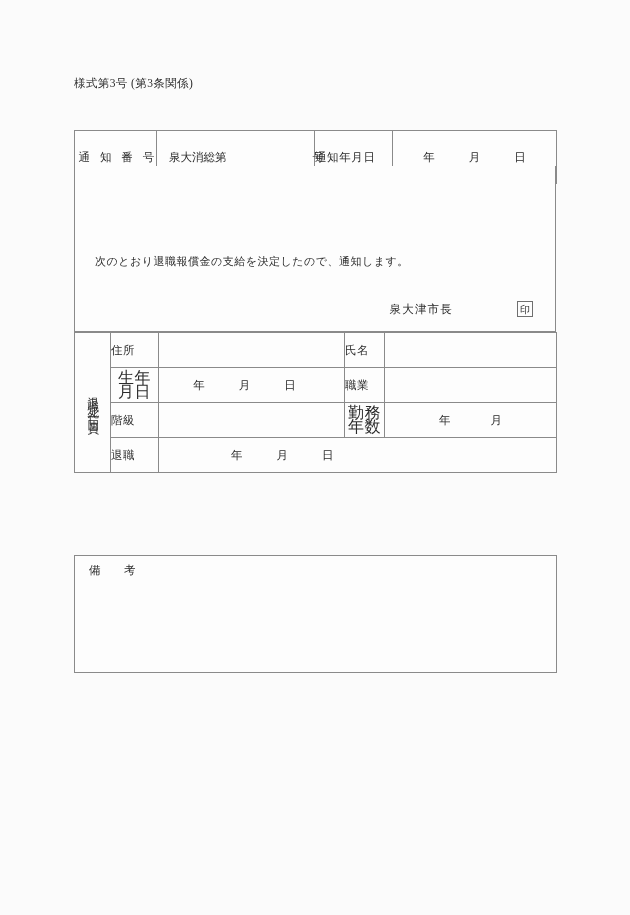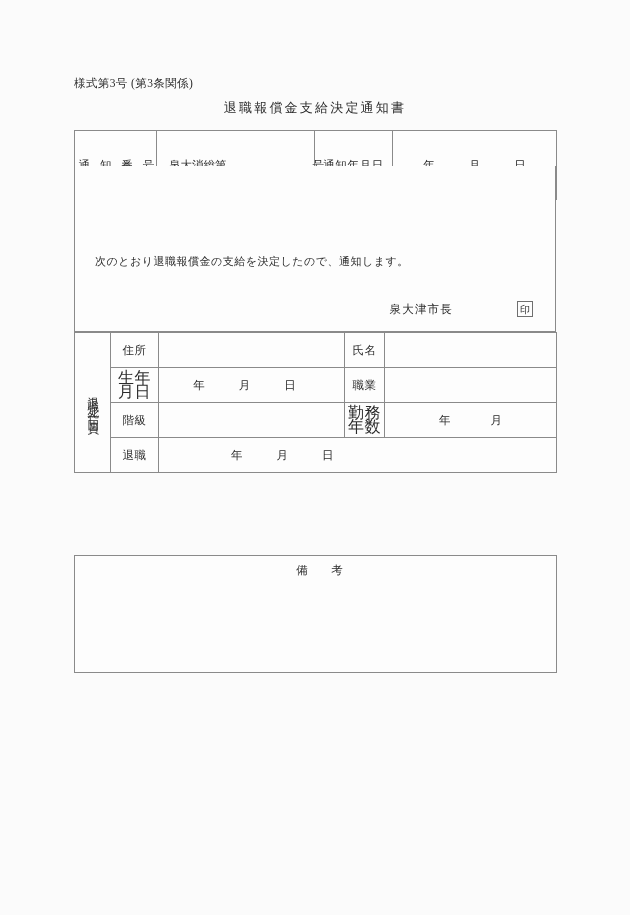--- a/index.html
+++ b/index.html
@@ -62,26 +62,25 @@
   #notice-table { top: 130px; }
   #notice-table td { height: 36px; }
 
   .lbl-spaced {
     text-align: center;
     letter-spacing: 3.5px;
     text-indent: 3.5px;
     white-space: nowrap;
   }
   .lbl-plain {
-    text-align: center;
     letter-spacing: 0.6px;
     white-space: nowrap;
   }
   .cell-pad {
-    padding: 16px 12px !important;
+    padding: 8px 12px !important;
   }
   .num-line {
     display: flex;
     align-items: center;
     justify-content: flex-start;
     white-space: nowrap;
   }
   .num-line .tail {
     margin-left: 86px;
   }
@@ -187,38 +186,37 @@
   .yen-cell {
     text-align: right;
     padding-right: 26px !important;
     white-space: nowrap;
   }
 
   
   #remarks-table { top: 555px; }
   .remarks-label {
     height: 28px;
-    text-align: center;
+    text-align: left;
     padding-left: 14px !important;
     letter-spacing: 6px;
     white-space: nowrap;
     border-bottom: none !important;
   }
   .remarks-body {
     height: 88px;
     border-top: none !important;
   }
 </style>
 </head>
 <body>
 
 <div class="page">
 
   <div class="form-no">様式第3号 (第3条関係)</div>
-  <div class="doc-title">退職報償金支給決定通知書</div>
 
   <table class="tbl" id="notice-table">
     <colgroup>
       <col style="width:82px">
       <col style="width:158px">
       <col style="width:78px">
       <col style="width:164px">
     </colgroup>
     <tbody>
         <tr>

